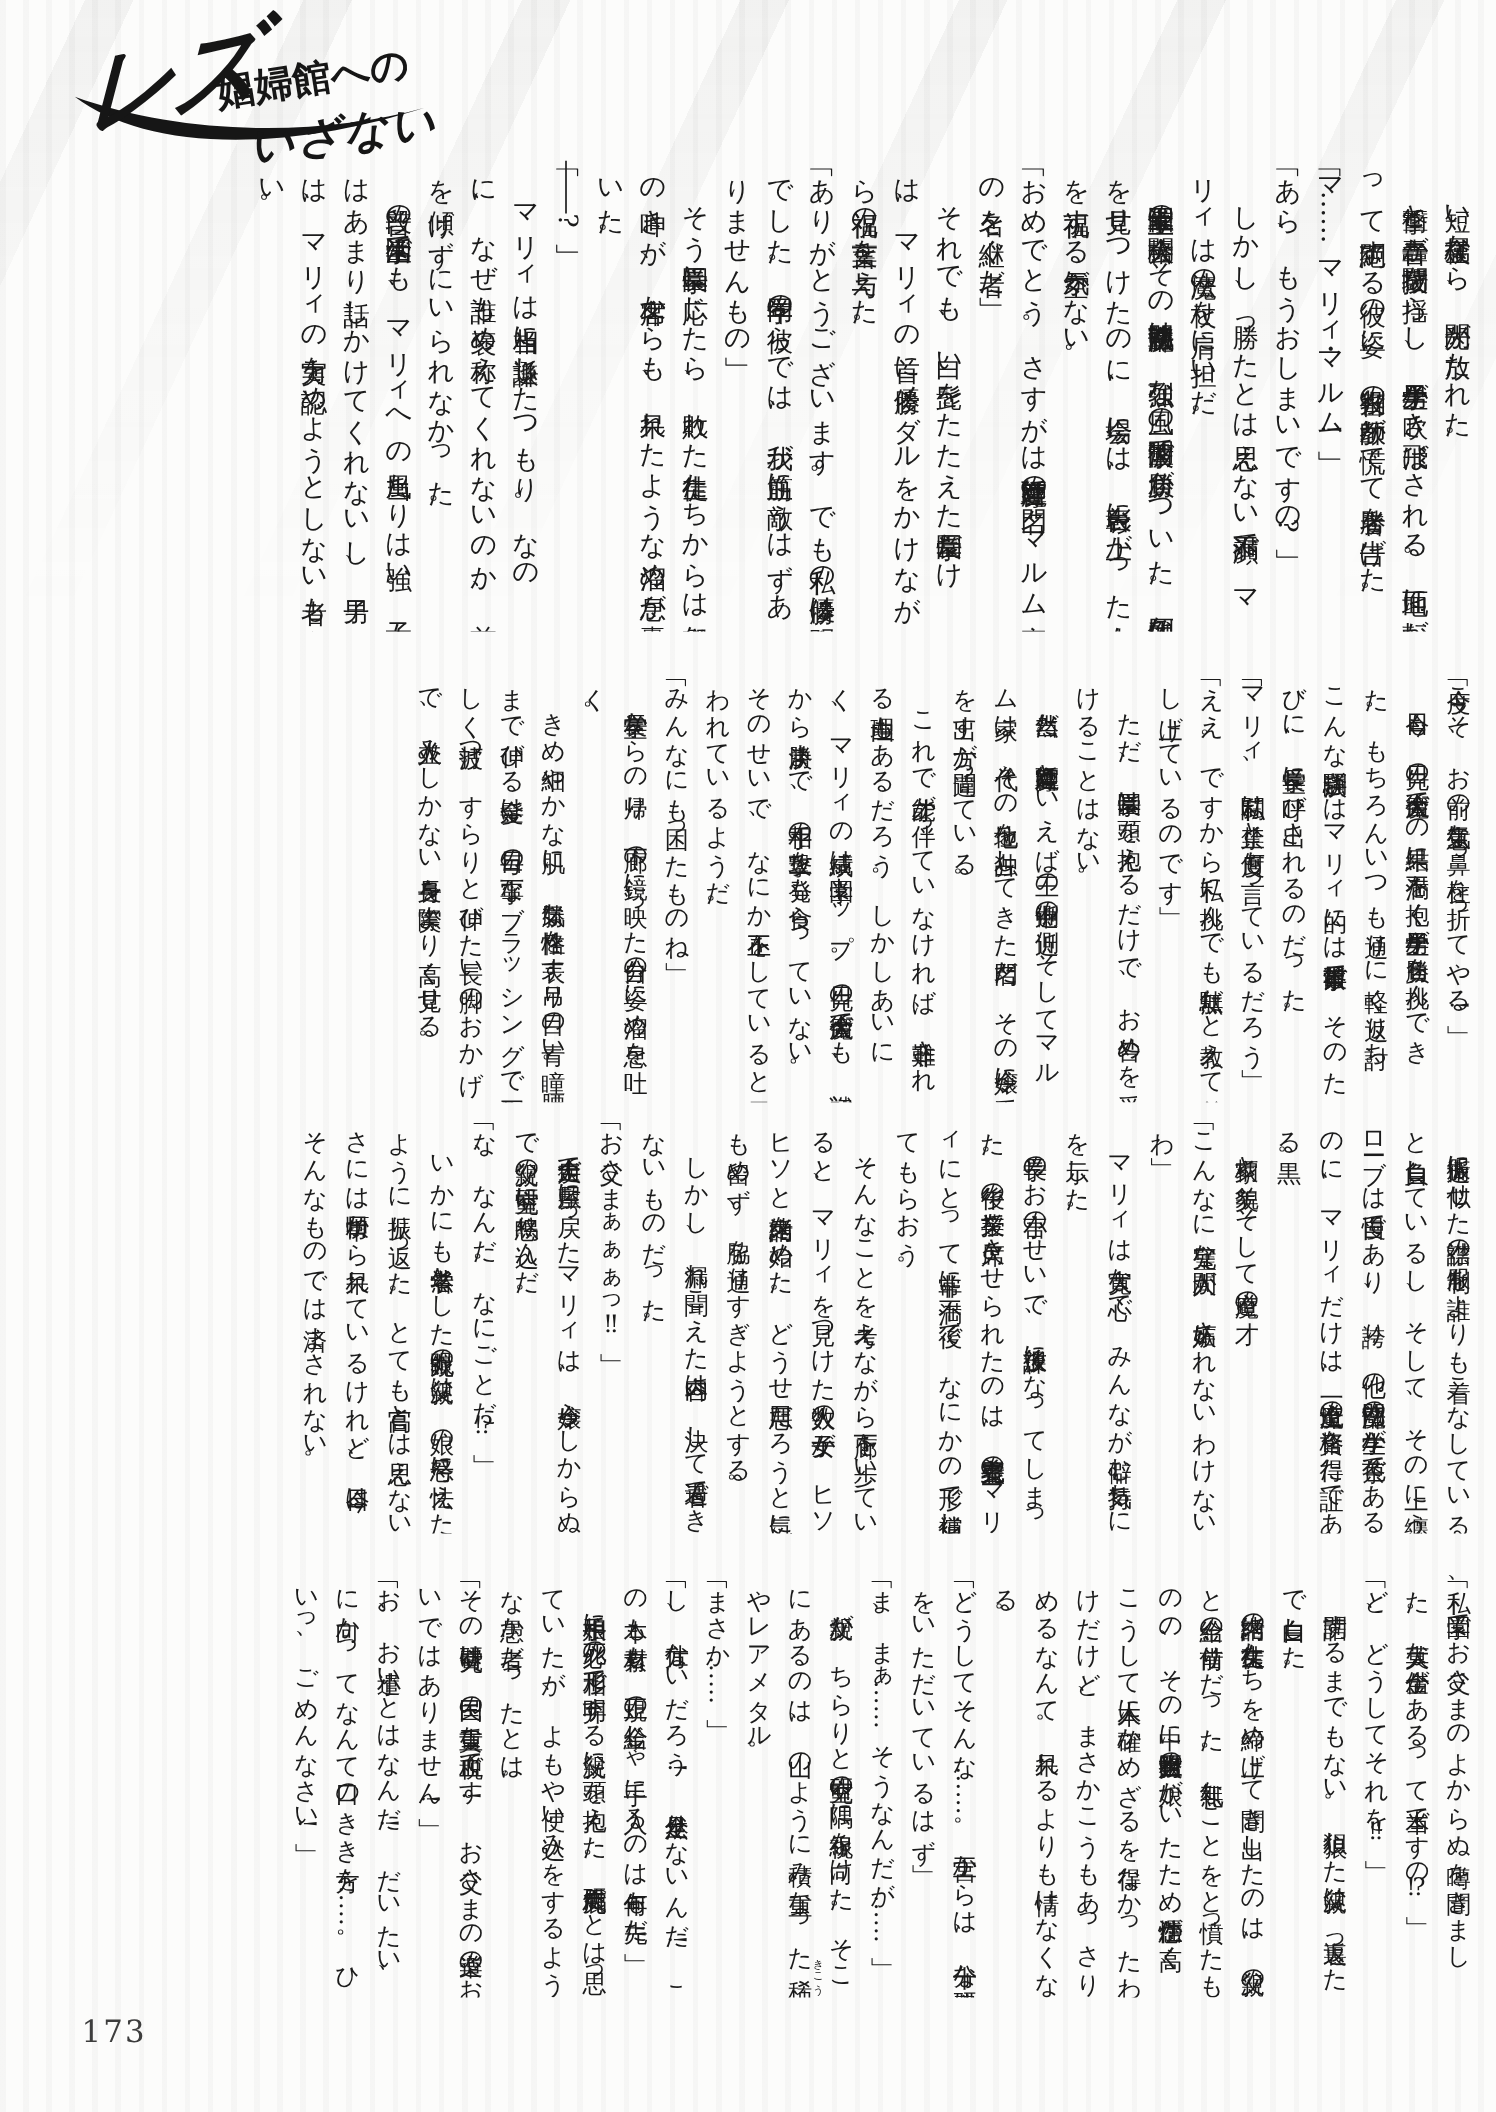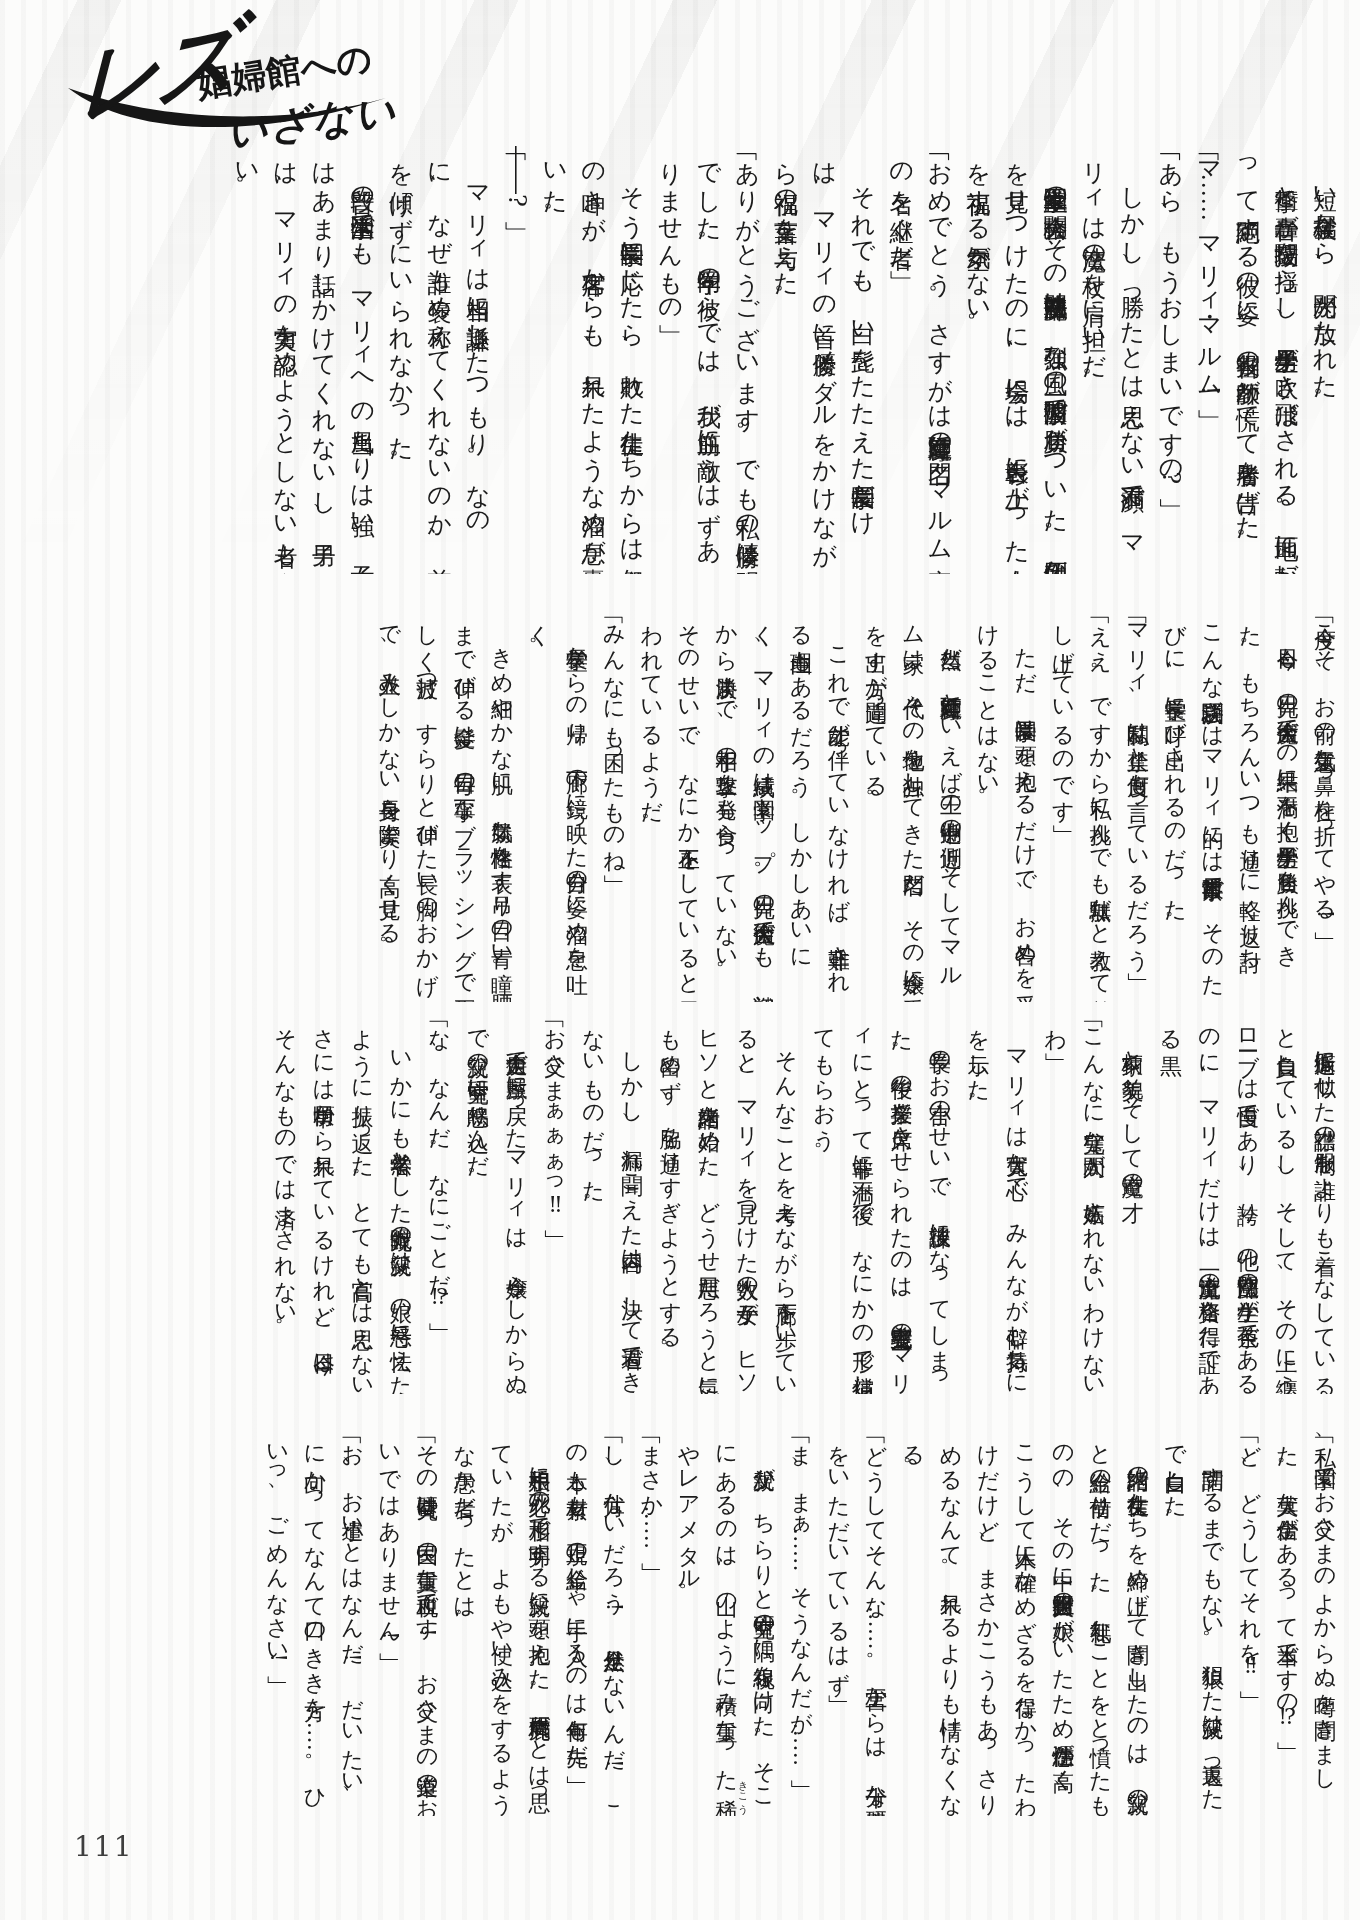--- a/index.html
+++ b/index.html
@@ -138,14 +138,14 @@
       <p>「どうしてそんな……。王宮からは、十分な研究費をいただいているはず」</p>
       <p>「ま、まぁ……そうなんだが……」</p>
       <p style="text-indent: 1em;">父親が、ちらりと研究室の隅に視線を向けた。そこにあるのは、山のように積み重なった<ruby>稀覯<rt>きこう</rt></ruby>本やレアメタル。</p>
       <p>「まさか……」</p>
       <p>「し、仕方ないだろう!　全然足りないんだ!　この本も素材も、正規の給金じゃ手に入るのは何年も先だ!」</p>
       <p style="text-indent: 1em;">娘相手に必死の形相で弁明する父親に頭を抱えた。研究馬鹿だとは思っていたが、よもや使い込みをするような愚か者だったとは。</p>
       <p>「その研究費は、国民の貴重な血税です!　お父さまの道楽のお小遣いではありません!」</p>
       <p>「お、お小遣いとはなんだ!　だいたい、親に向かってなんて口のきき方を……。ひいっ、ごめんなさい!」</p>
     </section>
 
-  <div class="page-number">111</div>
+  <div class="page-number">173</div>
 </div>
 
 </body></html>

